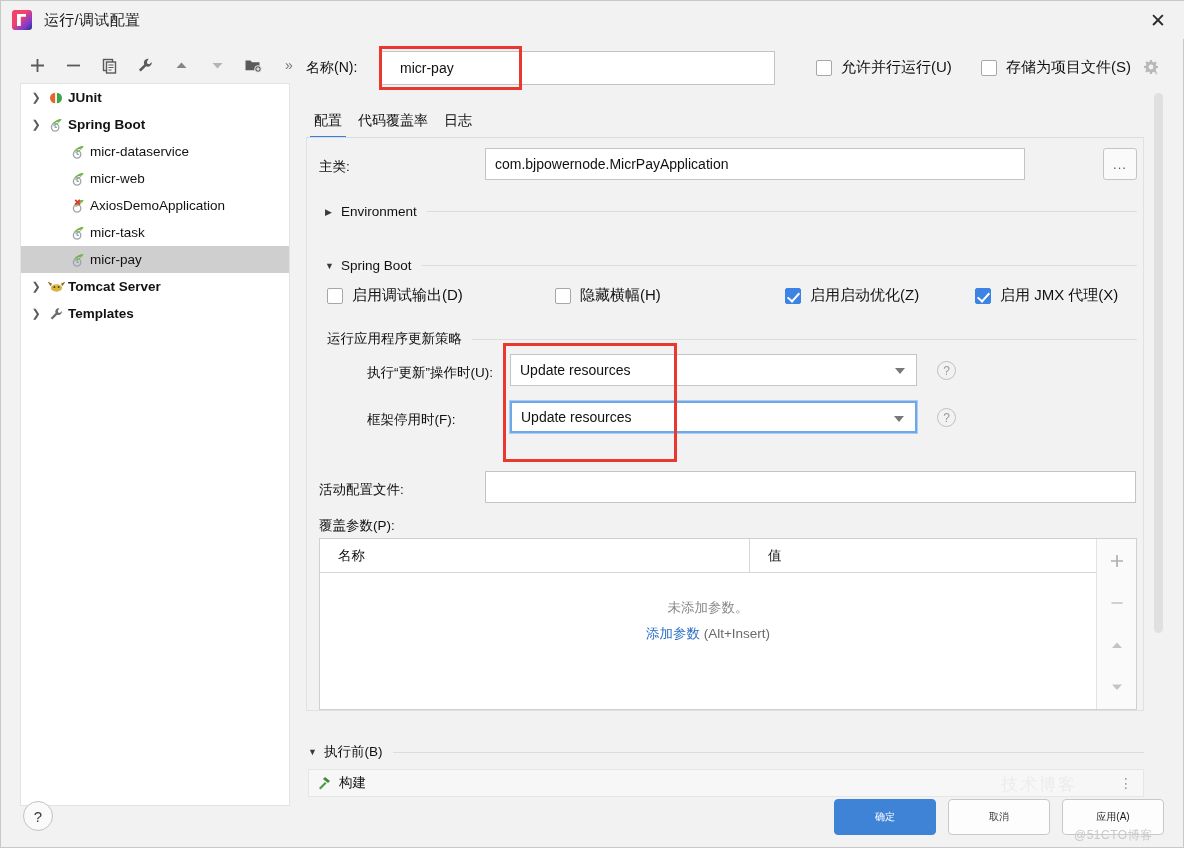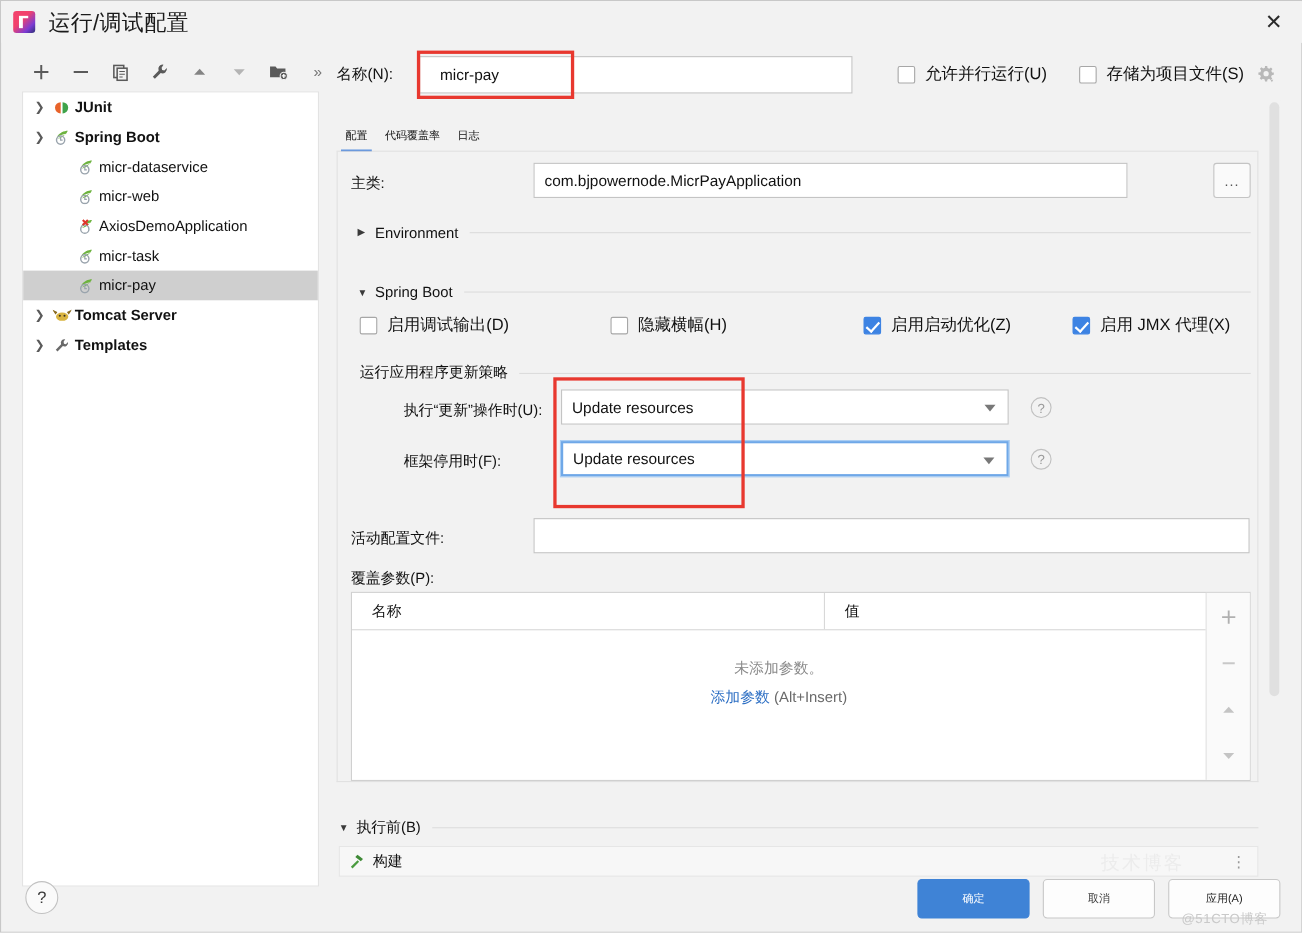--- a/index.html
+++ b/index.html
@@ -34,21 +34,21 @@
     position: relative;
   }
   #app-icon::after {
     content: "";
     position: absolute; left: 5px; top: 4px; width: 9px; height: 12px;
     background: #ffffff;
     clip-path: polygon(0 0,100% 0,100% 22%,42% 22%,42% 100%,0 100%);
   }
   #title-text {
     margin-left: 12px;
-    font-size: 20px;
+    font-size: 15px;
     color: #1a1a1a;
     letter-spacing: .3px;
   }
   #close-btn {
     position: absolute; right: 0; top: 0; width: 54px; height: 38px;
     display: flex; align-items: center; justify-content: center;
     color: #2b2b2b; font-size: 19px; font-weight: 300; line-height: 1;
     cursor: pointer;
   }
 
@@ -151,21 +151,21 @@
     position: absolute; left: 1153px; top: 92px; width: 9px; height: 540px;
     background: #e0e0e0; border-radius: 5px; cursor: pointer;
   }
 
   
   #tabs {
     position: absolute; left: 305px; top: 105px; width: 838px; height: 32px;
     display: flex; align-items: flex-end; gap: 0;
   }
   .tab {
-    padding: 0 8px 8px 8px; font-size: 10px; color: #111; cursor: pointer;
+    padding: 0 8px 8px 8px; font-size: 14px; color: #111; cursor: pointer;
     position: relative;
   }
   .tab.active::after {
     content: ""; position: absolute; left: 4px; right: 4px; bottom: -1px; height: 3px;
     background: #3b7ddd;
   }
   #tab-underline {
     position: absolute; left: 305px; top: 136px; width: 838px; height: 1px;
     background: #dcdcdc;
   }

